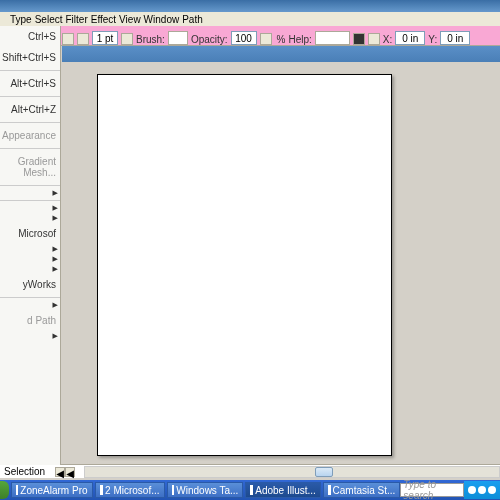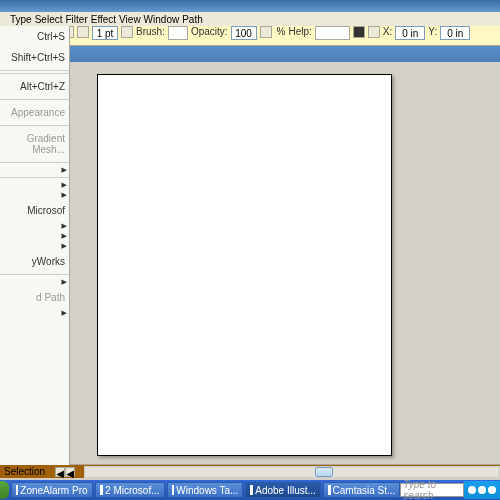--- a/index.html
+++ b/index.html
@@ -1,33 +1,33 @@
 <!DOCTYPE html>
 <html><head>
 <meta charset="utf-8">
 <style>
 * { margin: 0; padding: 0; box-sizing: border-box; font-family: Tahoma, sans-serif; font-size: 10px; }
 body { background: #d4d0c8; overflow: hidden; width: 500px; height: 500px; }
 .title-bar { height: 12px; background: linear-gradient(to bottom, #3a6ea5, #6699cc); }
 .menu-bar { height: 14px; background: #ece9d8; display: flex; align-items: center; padding-left: 10px; gap: 3px; }
 .menu-bar span { color: #000; cursor: default; }
-.toolbar { height: 20px; background: #fef9c3; border-bottom: 1px solid #aca899; display: flex; align-items: flex-start; padding-left: 62px; gap: 3px; }
+.toolbar { height: 20px; background: #f9a8d4; border-bottom: 1px solid #aca899; display: flex; align-items: flex-end; padding-left: 62px; gap: 3px; }
 .toolbar-input { width: 26px; height: 14px; border: 1px solid #7f9db9; background: #fff; text-align: center; }
 .toolbar-label { color: #333; }
 .toolbar-dropdown { width: 35px; height: 14px; border: 1px solid #aca899; display: inline-block; background: #fff; }
 .icon-btn { width: 12px; height: 12px; background: #ece9d8; border: 1px solid #aca899; }
 .blue-ruler { height: 16px; background: linear-gradient(to bottom, #5a8fc7, #4a7fb7); position: absolute; left: 62px; right: 0; top: 46px; }
 .workspace { position: absolute; left: 62px; right: 0; top: 62px; bottom: 42px; background: #d4d0c8; }
 .canvas { position: absolute; left: 35px; top: 12px; width: 295px; height: 382px; background: #fff; border: 1px solid #000; box-shadow: 2px 2px 3px rgba(0,0,0,0.3); }
-.dropdown-menu { position: absolute; left: 0; top: 26px; width: 70px; background: #f7f7f4; border-right: 1px solid #aca899; bottom: 35px; z-index: 10; }
+.dropdown-menu { position: absolute; left: 0; top: 26px; width: 61px; background: #f7f7f4; border-right: 1px solid #aca899; bottom: 35px; z-index: 10; }
 .menu-item { padding: 5px 4px 5px 2px; color: #333; text-align: right; position: relative; font-size: 9px; }
 .menu-item.grayed { color: #999; }
 .menu-item .arrow { position: absolute; right: 2px; top: 50%; transform: translateY(-50%); font-size: 7px; }
 .menu-sep { height: 1px; background: #ccc; margin: 2px 0; }
-.status-bar { position: absolute; bottom: 22px; left: 0; right: 0; height: 14px; background: #a16207; border-top: 1px solid #aca899; display: flex; align-items: center; padding-left: 4px; }
+.status-bar { position: absolute; bottom: 22px; left: 0; right: 0; height: 14px; background: #ffffff; border-top: 1px solid #aca899; display: flex; align-items: center; padding-left: 4px; }
 .status-label { margin-right: 10px; }
 .scroll-arrow { width: 10px; height: 10px; background: #ece9d8; border: 1px solid #aca899; display: inline-block; }
 .taskbar { position: absolute; bottom: 0; left: 0; right: 0; height: 20px; background: linear-gradient(to bottom, #3168d5, #2254b3); display: flex; align-items: center; }
 .start-btn { height: 18px; width: 10px; background: linear-gradient(to bottom, #56a639, #3d8029); border-radius: 0 6px 6px 0; }
 .task-btn { height: 16px; padding: 0 4px; margin-left: 2px; background: linear-gradient(to bottom, #5a8fd8, #3d6fc5); border: 1px solid #2a5aa8; color: #fff; display: flex; align-items: center; font-size: 9px; white-space: nowrap; overflow: hidden; }
 .task-btn.active { background: linear-gradient(to bottom, #2a5aa8, #1d4a8f); }
 .task-icon { width: 10px; height: 10px; background: #fff; margin-right: 2px; display: inline-block; }
 .search-box { margin-left: auto; width: 70px; height: 14px; background: #fff; border: 1px solid #999; font-style: italic; color: #999; padding-left: 2px; font-size: 9px; display: flex; align-items: center; }
 .tray { width: 40px; height: 18px; background: linear-gradient(to bottom, #1a9eef, #0d8ed8); display: flex; align-items: center; justify-content: center; }
 .tray-icon { width: 8px; height: 8px; background: #fff; border-radius: 50%; margin: 0 1px; }
@@ -67,20 +67,21 @@
   <span class="toolbar-label">X:</span>
   <input class="toolbar-input" style="width: 30px;" value="0 in">
   <span class="toolbar-label">Y:</span>
   <input class="toolbar-input" style="width: 30px;" value="0 in">
 </div>
 
 <div class="dropdown-menu">
   <div class="menu-item"><span>Ctrl+S</span></div>
   <div class="menu-item"><span>Shift+Ctrl+S</span></div>
   <div class="menu-sep"></div>
+  <div class="menu-item"><span>Alt+Ctrl+S</span></div>
   <div class="menu-sep"></div>
   <div class="menu-item"><span>Alt+Ctrl+Z</span></div>
   <div class="menu-sep"></div>
   <div class="menu-item grayed"><span>Appearance</span></div>
   <div class="menu-sep"></div>
   <div class="menu-item grayed"><span>Gradient Mesh...</span></div>
   <div class="menu-sep"></div>
   <div class="menu-item">
       <span class="arrow">▶</span>
     </div>

